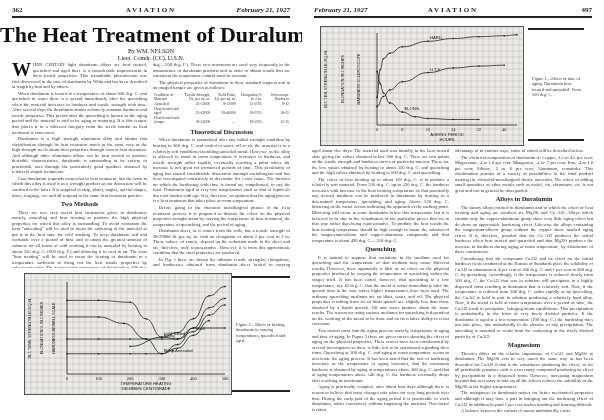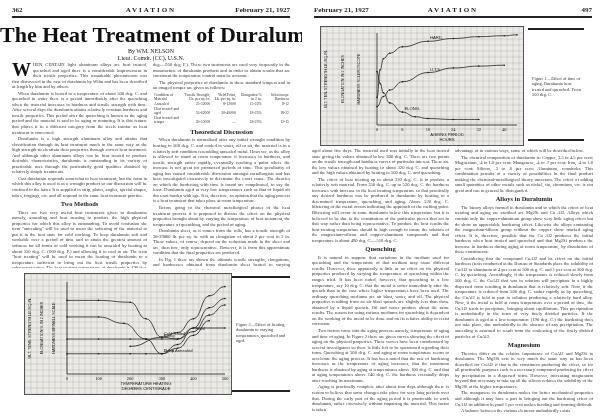--- a/index.html
+++ b/index.html
@@ -3,21 +3,21 @@
 <meta charset="utf-8">
 <style>
   html,body{margin:0;padding:0;background:#fff;}
   body{width:604px;height:420px;overflow:hidden;position:relative;font-family:"Liberation Serif","DejaVu Serif",serif;color:#222;}
   .page{position:absolute;top:0;height:420px;width:302px;overflow:hidden;}
   .page.left{left:0;}
   .page.right{left:302px;}
   .hdr{position:absolute;top:6px;left:12px;right:12px;height:10px;font-size:7px;}
   .hdr .pn{position:absolute;top:0;font-weight:bold;}
   .hdr .mag{position:absolute;left:0;right:0;text-align:center;font-weight:bold;letter-spacing:2px;}
-  .hdr .date{position:absolute;top:0;font-weight:bold;}
+  .hdr .date{position:absolute;top:0;font-style:italic;font-weight:bold;}
   .rule{position:absolute;top:16px;left:12px;right:12px;height:2px;background:#222;}
   .title{position:absolute;top:22px;left:0;width:302px;text-align:center;font-size:22px;font-weight:bold;color:#111;white-space:nowrap;}
   .byline{position:absolute;top:48px;left:0;width:302px;text-align:center;font-size:6px;line-height:7px;}
   .col{position:absolute;font-size:4.6px;line-height:5.55px;text-align:justify;color:#333;}
   .col p{margin:0 0 1px 0;text-indent:6px;}
   .col h4{margin:3px 0 3px 0;text-align:center;font-size:6.5px;font-weight:bold;color:#222;}
   .dropcap{float:left;font-size:19px;line-height:16px;font-weight:bold;margin-right:2px;color:#111;}
   table.props{width:100%;border-collapse:collapse;font-size:3.8px;line-height:4.6px;margin:2px 0 4px;color:#333;}
   table.props td,table.props th{padding:0 1px;font-weight:normal;text-align:right;vertical-align:bottom;}
   table.props td:first-child,table.props th:first-child{text-align:left;}

